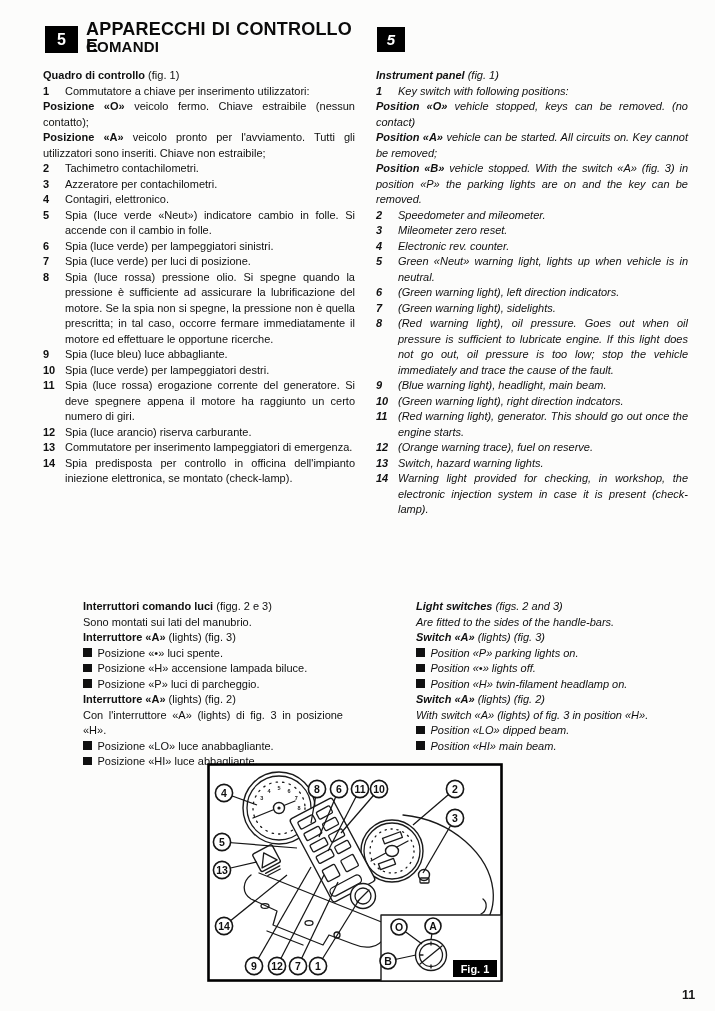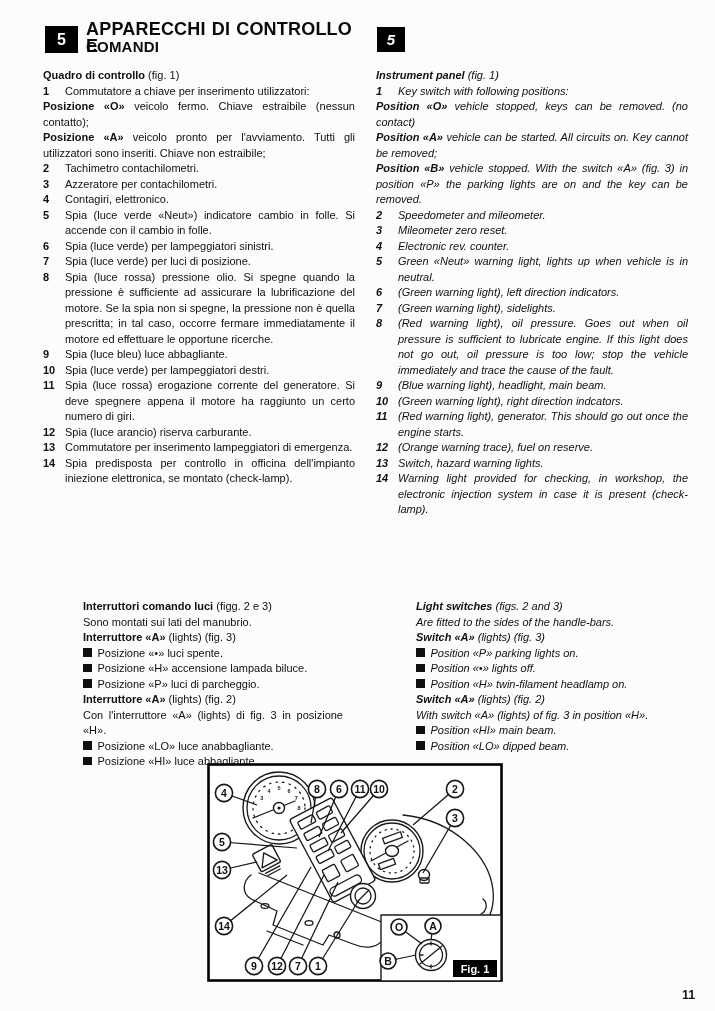--- a/index.html
+++ b/index.html
@@ -121,22 +121,22 @@
       </div>
     <div class="sec2">
         <div class="blk blk-heading"><span class="b">Light switches</span><span> (figs. 2 and 3)</span></div>
         <div class="blk blk-para"><span>Are fitted to the sides of the handle-bars.</span></div>
         <div class="blk blk-para"><span class="b">Switch «A»</span><span> (lights) (fig. 3)</span></div>
         <div class="blk blk-bullet"><span class="sq"></span><span>Position «P» parking lights on.</span></div>
         <div class="blk blk-bullet"><span class="sq"></span><span>Position «•» lights off.</span></div>
         <div class="blk blk-bullet"><span class="sq"></span><span>Position «H» twin-filament headlamp on.</span></div>
         <div class="blk blk-para"><span class="b">Switch «A»</span><span> (lights) (fig. 2)</span></div>
         <div class="blk blk-para"><span>With switch «A» (lights) of fig. 3 in position «H».</span></div>
+        <div class="blk blk-bullet"><span class="sq"></span><span>Position «LO» dipped beam.</span></div>
         <div class="blk blk-bullet"><span class="sq"></span><span>Position «HI» main beam.</span></div>
-        <div class="blk blk-bullet"><span class="sq"></span><span>Position «LO» dipped beam.</span></div>
       </div>
   </div>
 
   <div id="figure">
     <svg width="296" height="219" viewBox="0 0 296 219">
 
       <rect x="1.5" y="1.5" width="293" height="216" fill="#ffffff" stroke="#000" stroke-width="2.6"></rect>
 
       <g>
         <path class="sk" d="M196 52 C246 57 282 92 286 127 C289 156 271 176 243 182 C225 186 207 180 196 170"></path>

